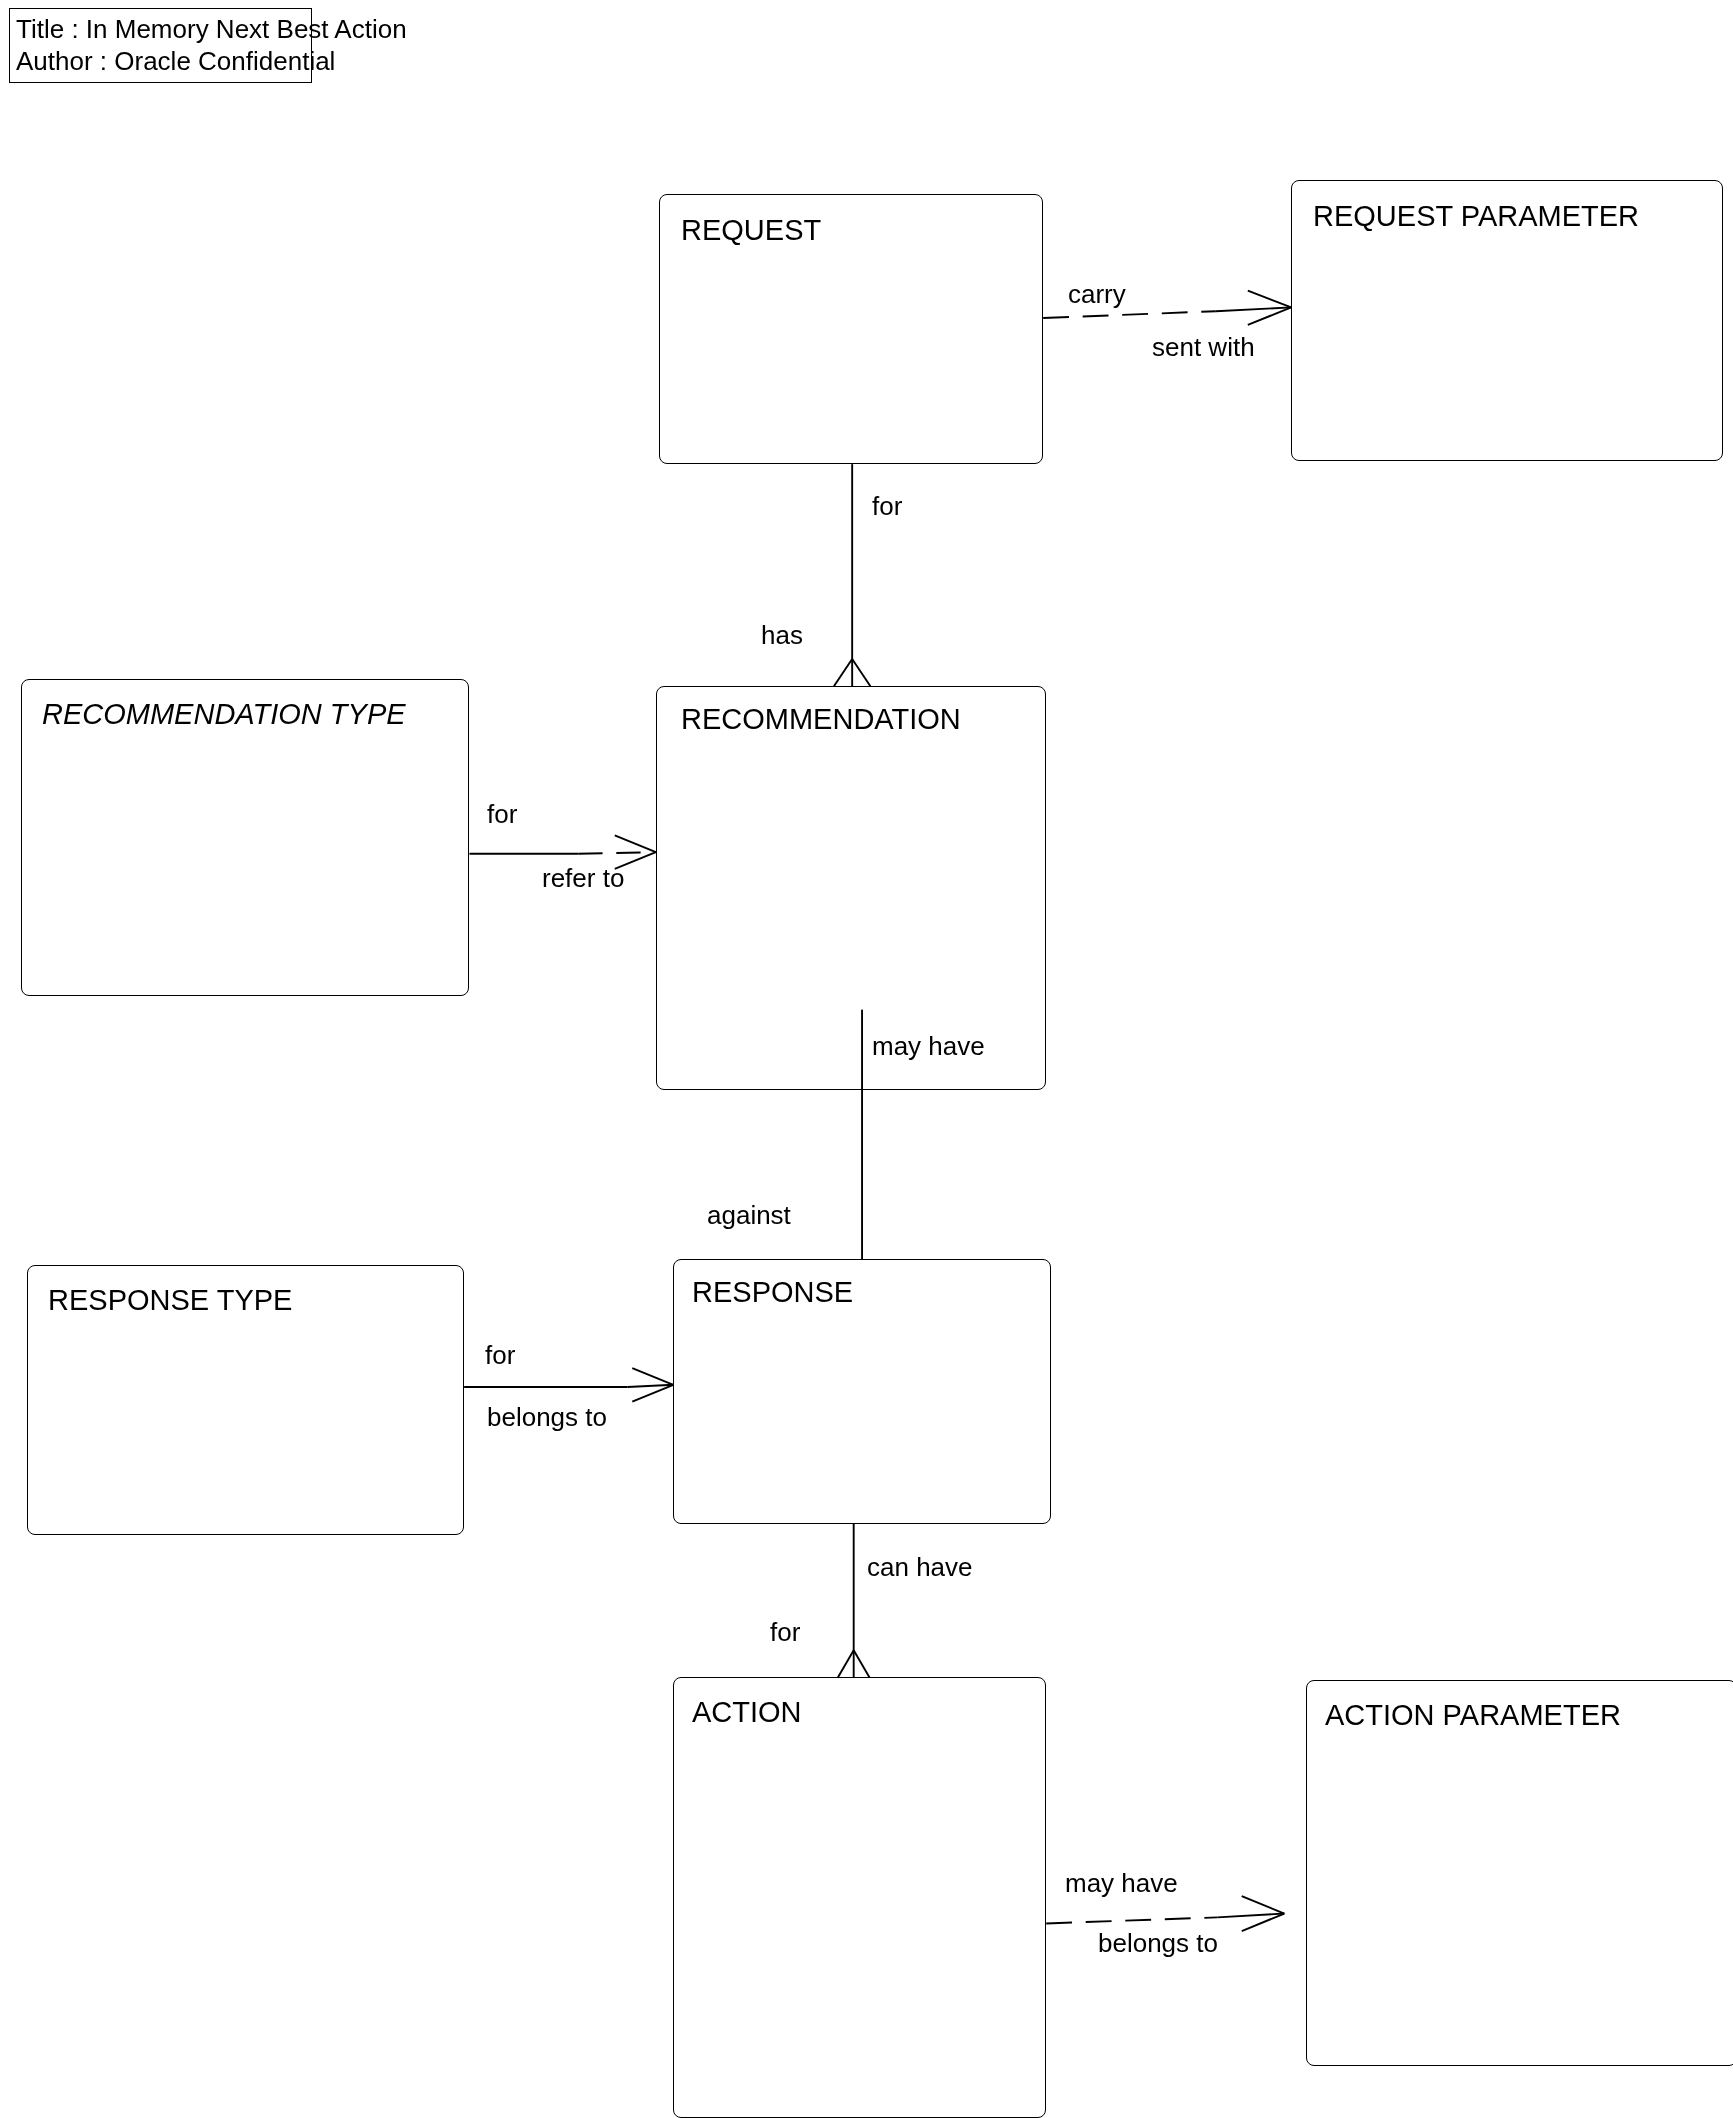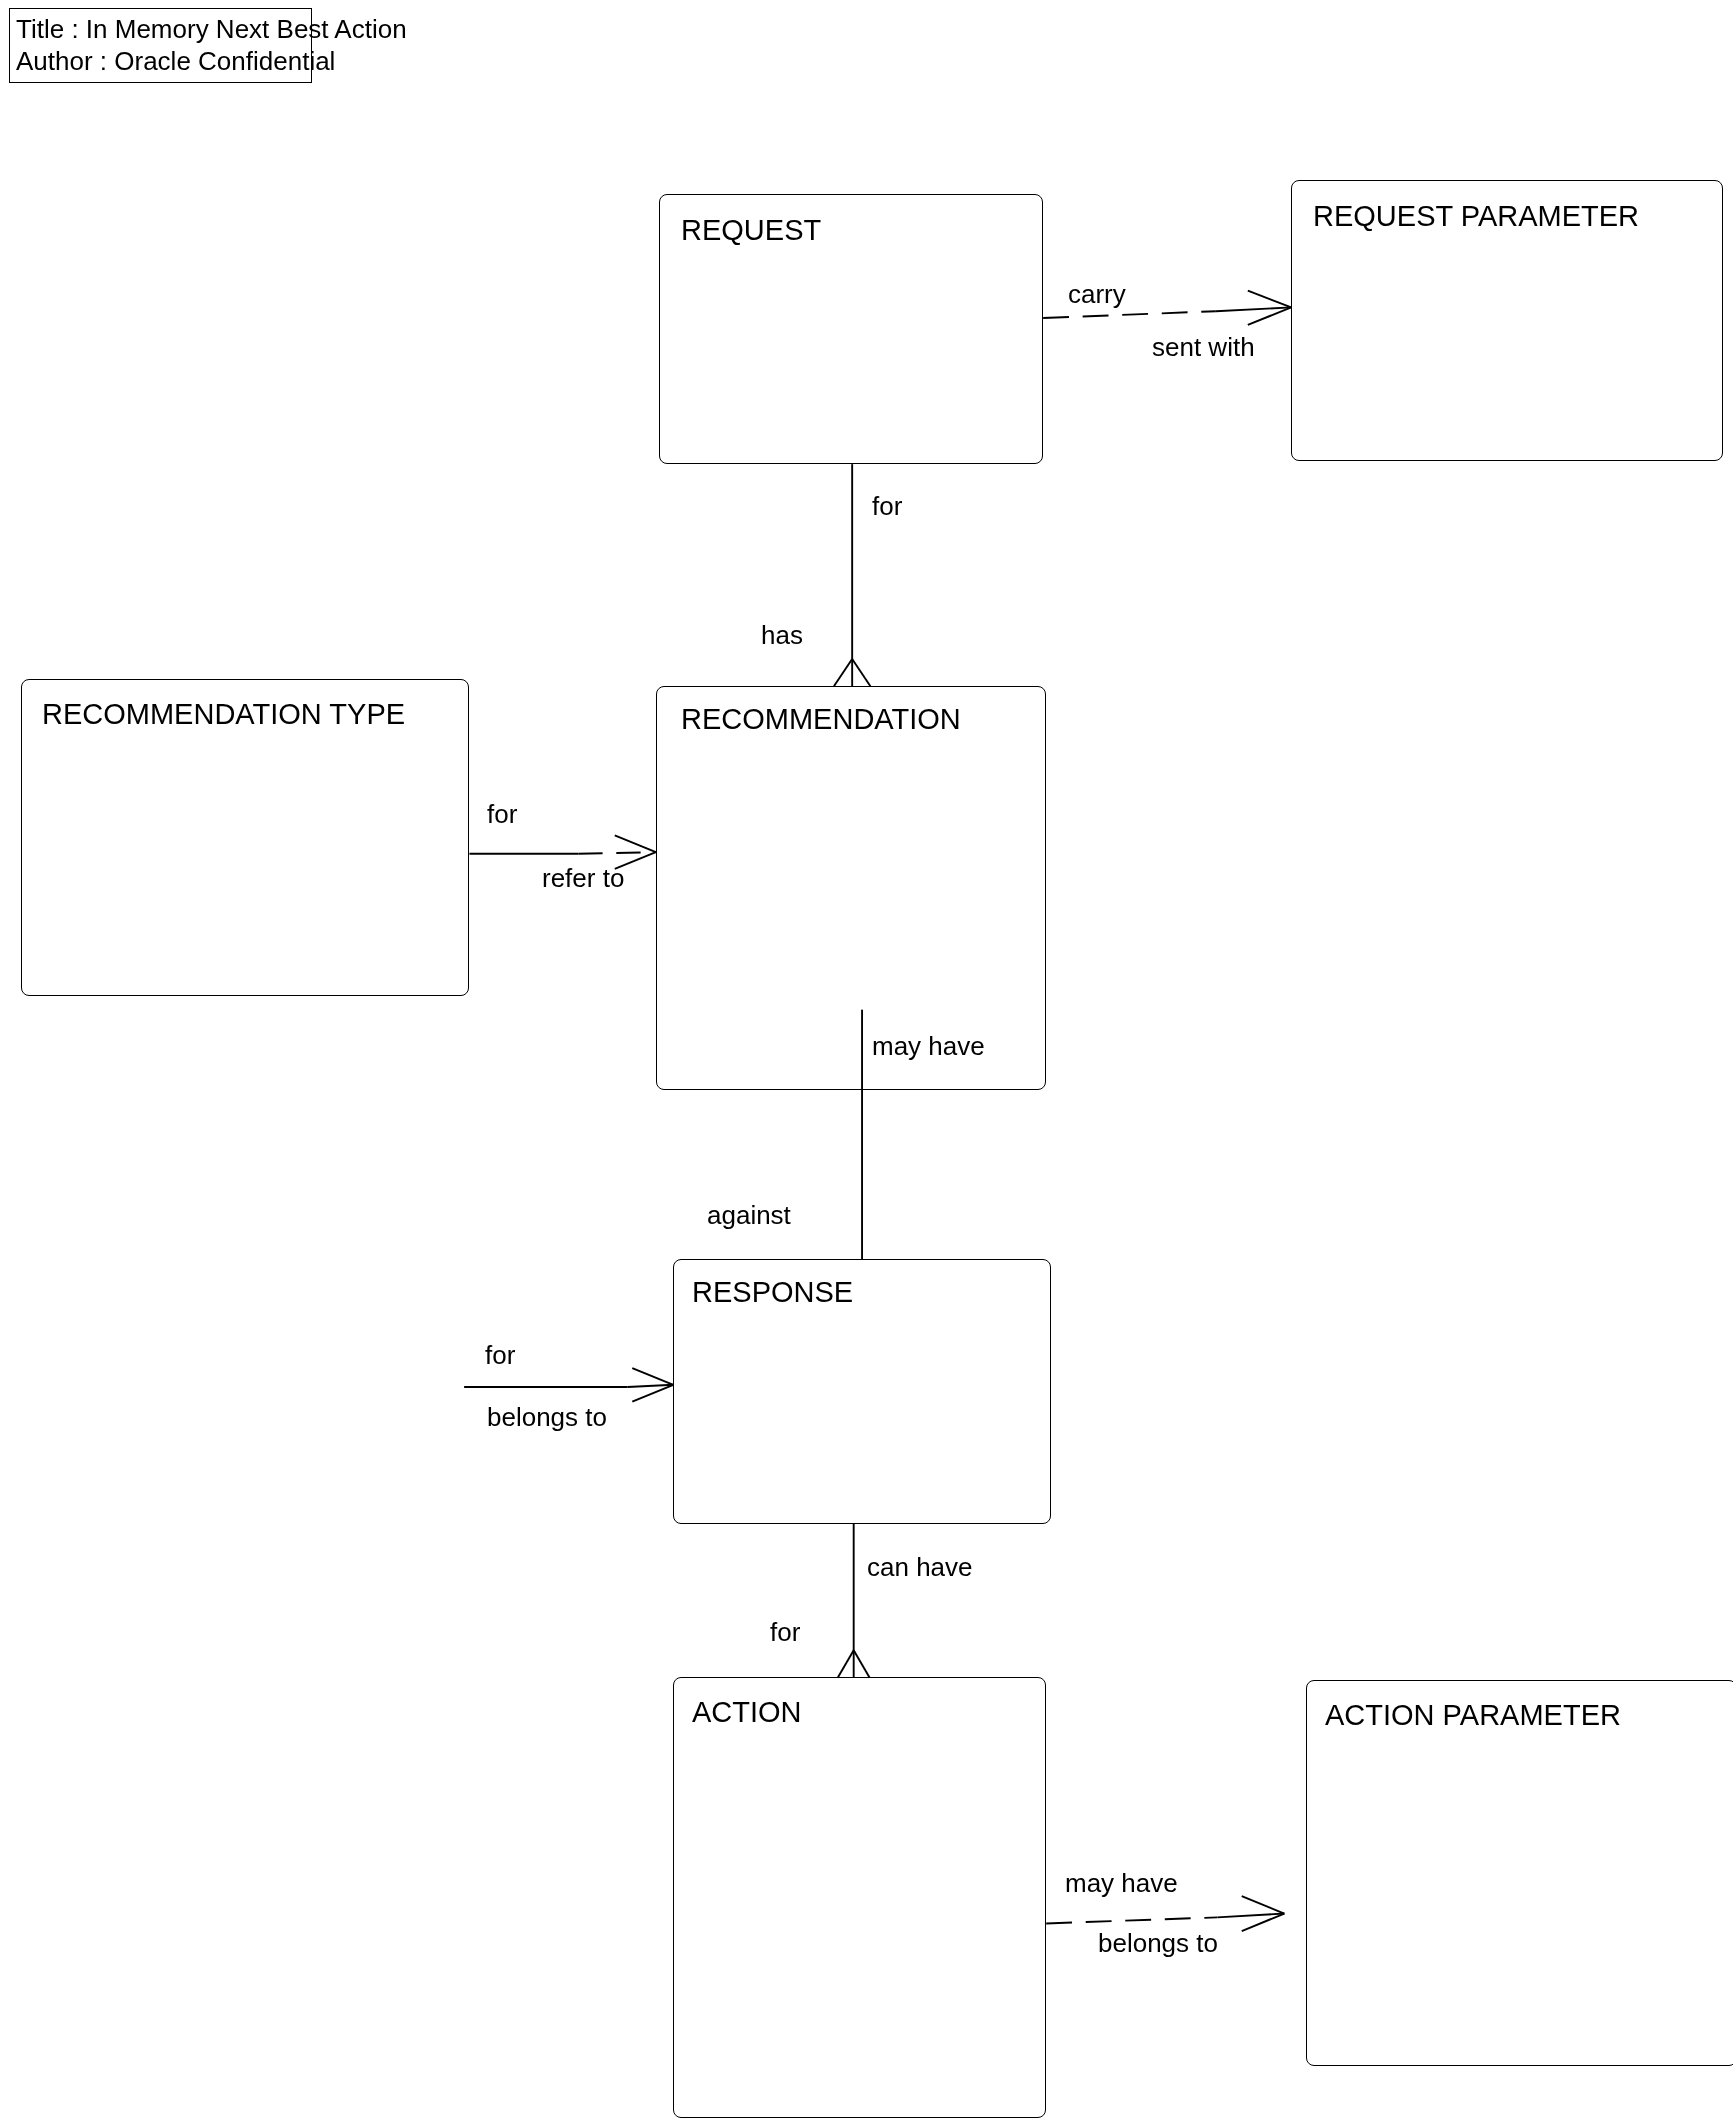--- a/index.html
+++ b/index.html
@@ -88,27 +88,30 @@
 
   <div class="entity" style="left:659px; top:194px; width:384px; height:270px;">
     <span class="entity-label">REQUEST</span>
   </div>
 
   <div class="entity" style="left:1291px; top:180px; width:432px; height:281px;">
     <span class="entity-label">REQUEST PARAMETER</span>
   </div>
 
   <div class="entity" style="left:21px; top:679px; width:448px; height:317px;">
-    <span class="entity-label" style="left:20px; top:16.7px;">RECOMMENDATION TYPE</span>
+    <span class="entity-label" style="left:20px; top:16.7px;font-style:italic;">RECOMMENDATION TYPE</span>
   </div>
 
   <div class="entity" style="left:656px; top:686px; width:390px; height:404px;">
     <span class="entity-label" style="left:24px; top:15px;">RECOMMENDATION</span>
   </div>
 
+  <div class="entity" style="left:27px; top:1265px; width:437px; height:270px;">
+    <span class="entity-label" style="left:20px; top:16.7px;">RESPONSE TYPE</span>
+  </div>
 
   <div class="entity" style="left:673px; top:1259px; width:378px; height:265px;">
     <span class="entity-label" style="left:18px; top:15px;">RESPONSE</span>
   </div>
 
   <div class="entity" style="left:673px; top:1677px; width:373px; height:441px;">
     <span class="entity-label" style="left:18px; top:16.7px;">ACTION</span>
   </div>
 
   <div class="entity" style="left:1284px; top:1680px; width:431px; height:386px;margin-left:22px;">

